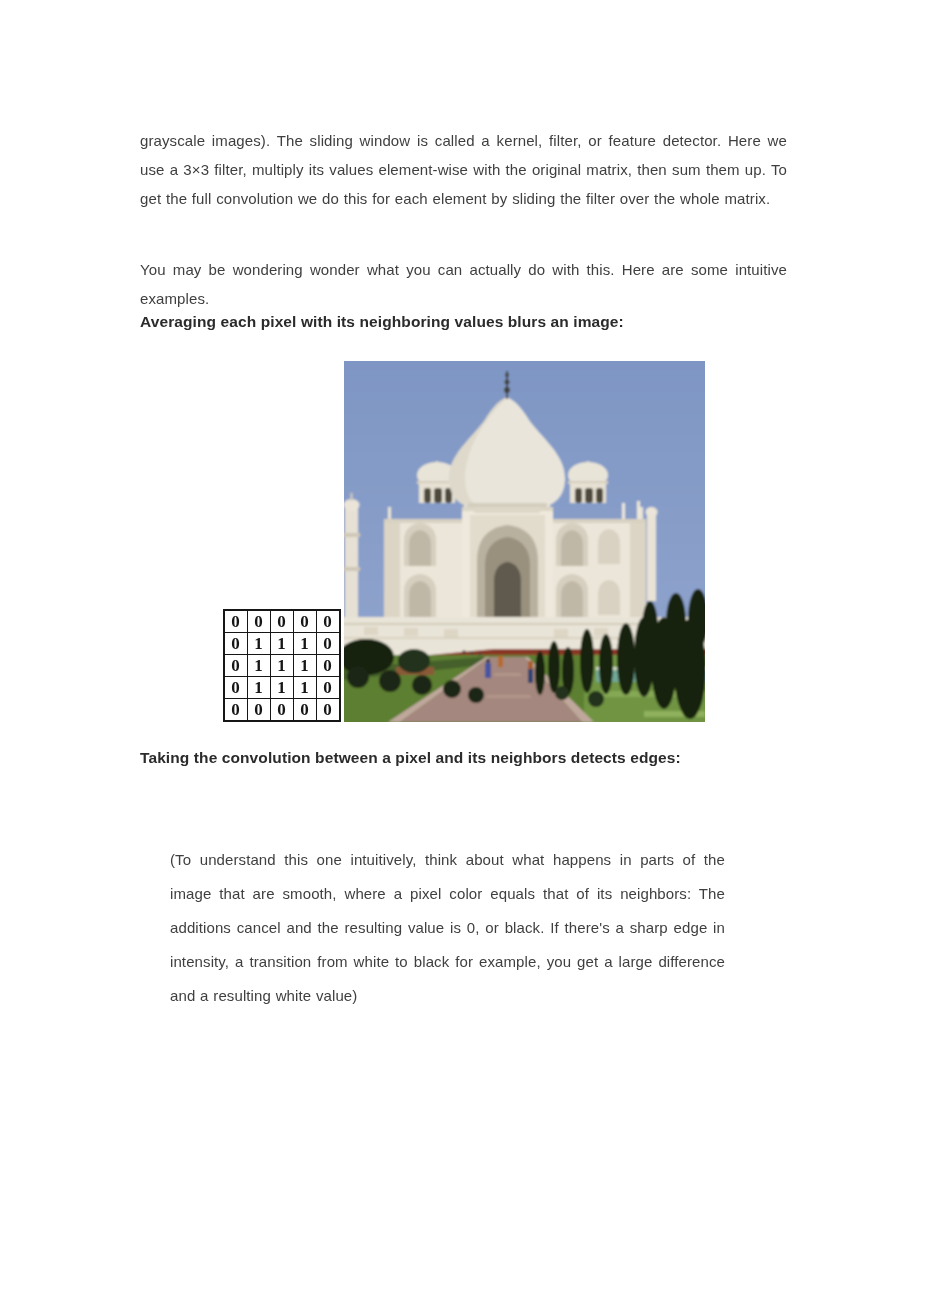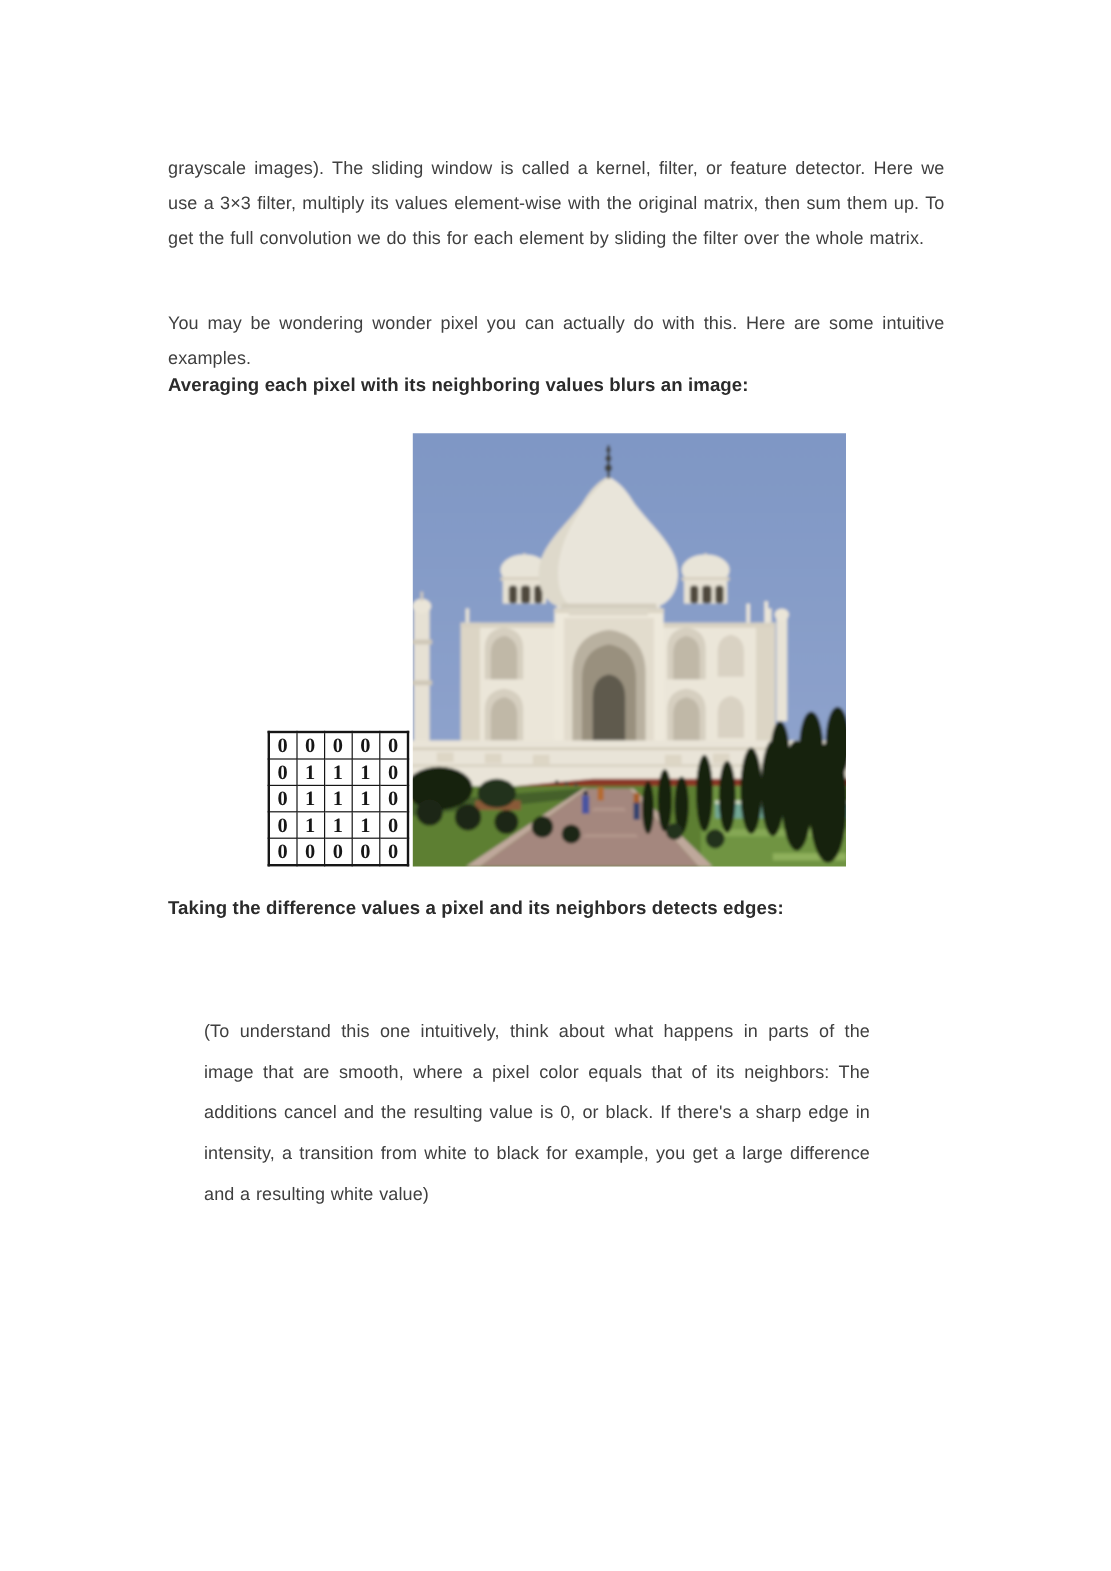--- a/index.html
+++ b/index.html
@@ -66,21 +66,21 @@
   }
   .taj { display: block; }
 </style>
 </head>
 <body>
 
 <div class="page">
 
   <p id="p1" class="para">grayscale images). The sliding window is called a kernel, filter, or feature detector. Here we use a 3×3 filter, multiply its values element-wise with the original matrix, then sum them up. To get the full convolution we do this for each element by sliding the filter over the whole matrix.</p>
 
-  <p id="p2" class="para">You may be wondering wonder pixel you can actually do with this. Here are some intuitive examples.</p>
+  <p id="p2" class="para">You may be wondering wonder what you can actually do with this. Here are some intuitive examples.</p>
 
   <div id="h1" class="fig-heading">Averaging each pixel with its neighboring values blurs an image:</div>
 
   <div id="figure">
 
     <table class="kernel">
       <tbody>
           <tr>
             <td>0</td>
             <td>0</td>
@@ -284,17 +284,17 @@
           <rect x="154" y="295" width="5" height="11" fill="#b56a2d"></rect>
           <rect x="141" y="302" width="6" height="15" fill="#4a55a0"></rect>
           <circle cx="144" cy="300" r="2" fill="#2f3348"></circle>
           <rect x="184" y="300" width="5" height="9" fill="#a85f2a"></rect>
           <rect x="184" y="308" width="5" height="14" fill="#31426e"></rect>
         </g>
       </g>
     </svg>
   </div>
 
-  <div id="h2" class="fig-heading">Taking the difference values a pixel and its neighbors detects edges:</div>
+  <div id="h2" class="fig-heading">Taking the convolution between a pixel and its neighbors detects edges:</div>
 
   <p id="p3" class="para">(To understand this one intuitively, think about what happens in parts of the image that are smooth, where a pixel color equals that of its neighbors: The additions cancel and the resulting value is 0, or black. If there's a sharp edge in intensity, a transition from white to black for example, you get a large difference and a resulting white value)</p>
 
 </div>
 
 </body></html>

